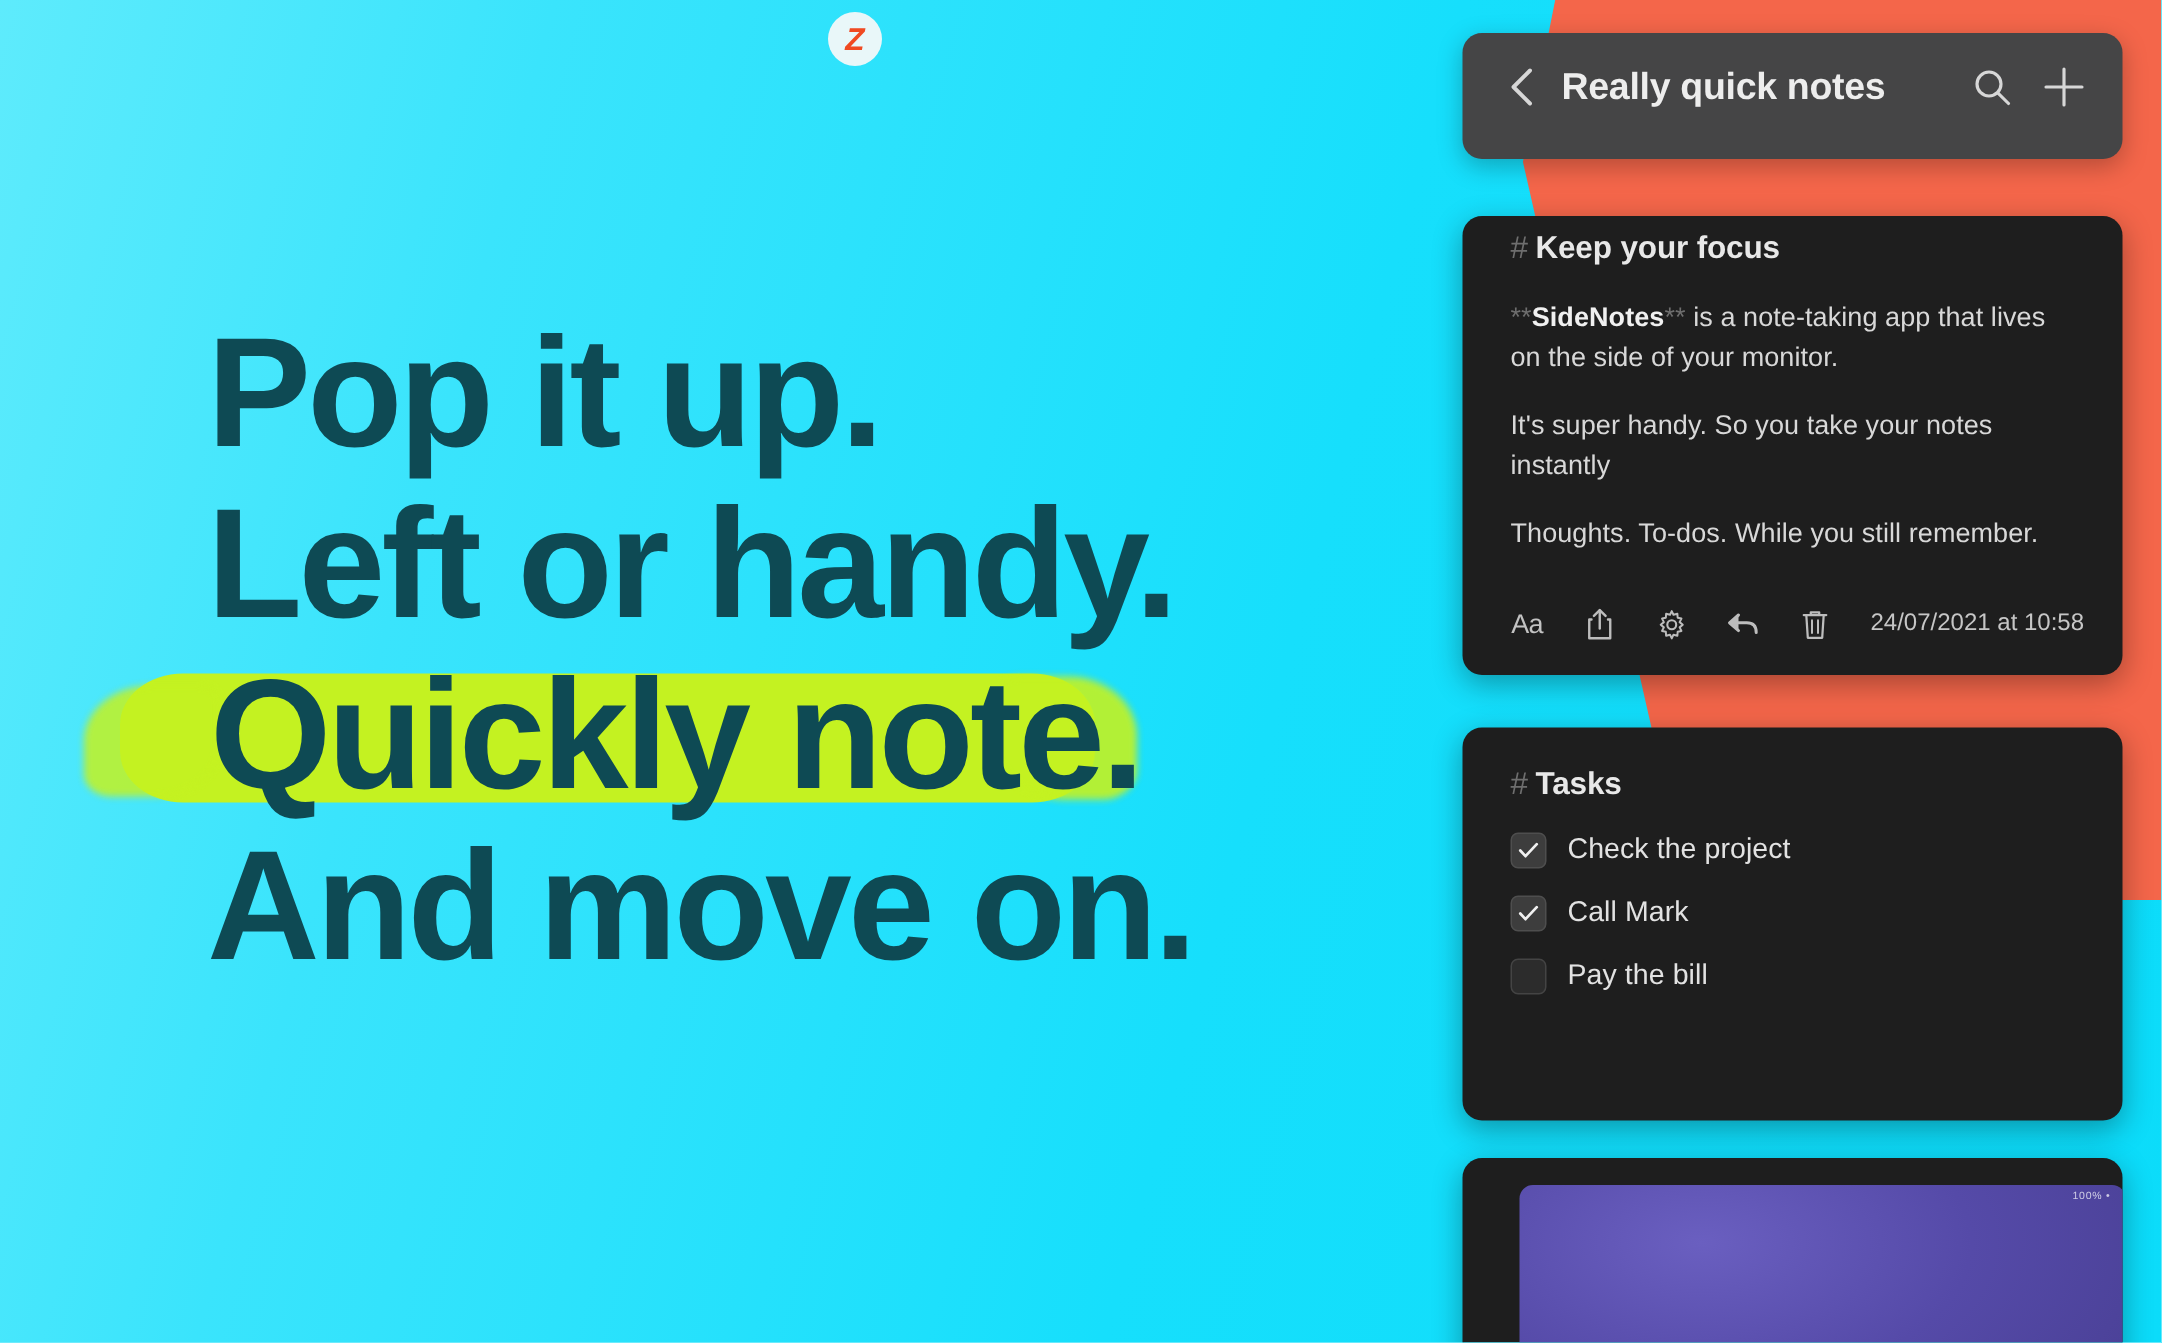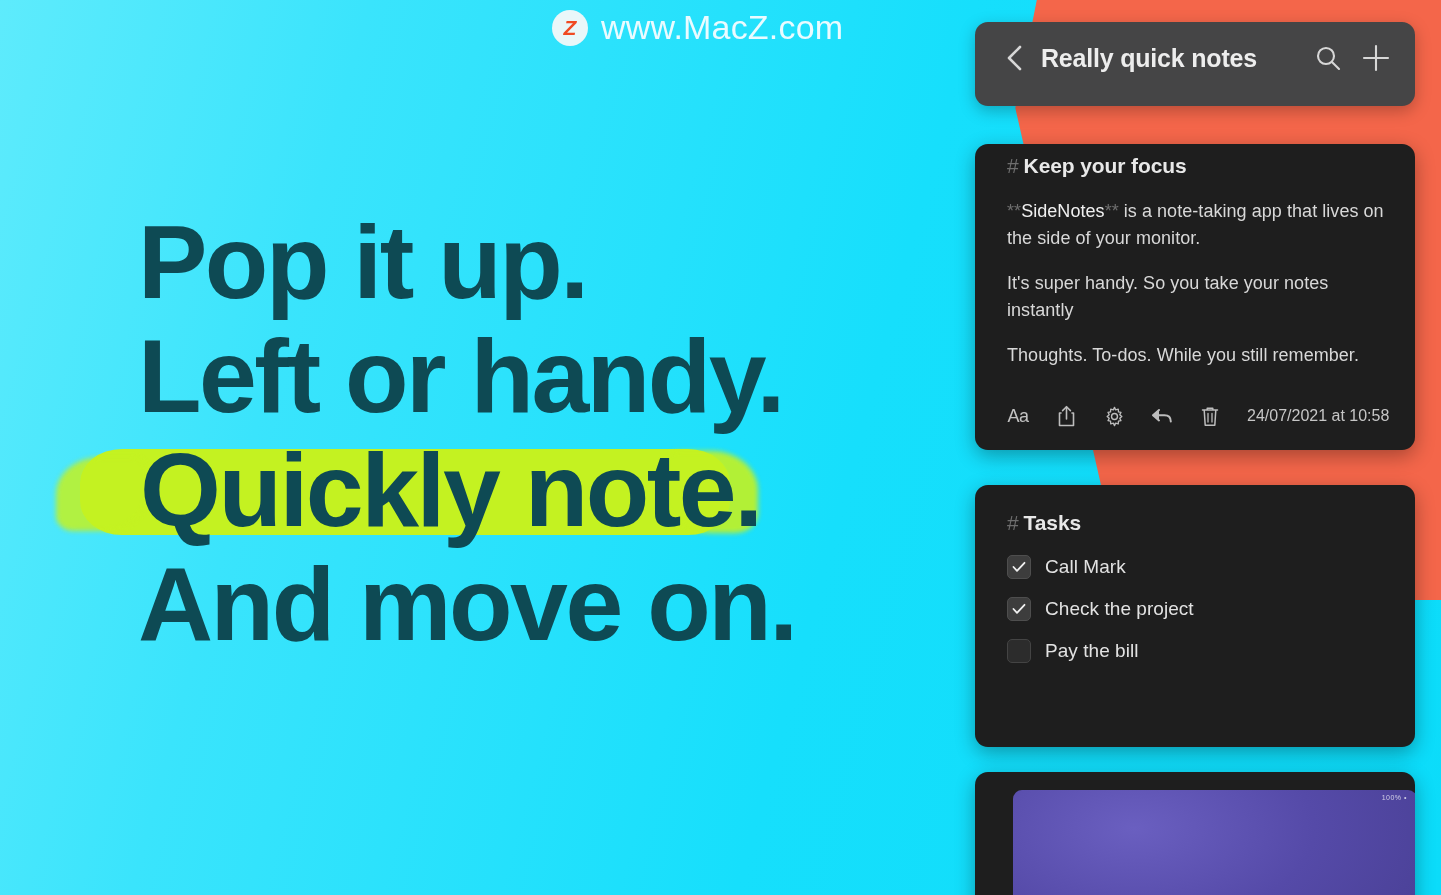--- a/index.html
+++ b/index.html
@@ -204,21 +204,21 @@
   .md-hash { color: #6E6E6E; font-weight: 400; margin-right: 5px; }
 
   .card-para {
     font-size: 18px;
     line-height: 27px;
     color: #D8D8D8;
     margin-bottom: 18px;
     letter-spacing: 0.05px;
   }
   .md-ast { color: #6E6E6E; }
-  .md-bold { font-weight: 400; color: #F0F0F0; }
+  .md-bold { font-weight: 700; color: #F0F0F0; }
 
   .card-footer {
     position: absolute;
     left: 32px;
     right: 26px;
     bottom: 22px;
     display: flex;
     align-items: center;
     gap: 26px;
   }
@@ -305,21 +305,20 @@
       <span class="marker"></span>
       <span class="marker-span">Quickly note.</span>
     </div>
     <div class="hero-line">And move on.</div>
   </div>
 
   <div class="watermark">
     <div class="wm-logo">
       <span>Z</span>
     </div>
-    <div class="wm-text">www.MacZ.com</div>
   </div>
 
   <div class="sidebar">
 
     <div class="nav-bar">
       <div class="nav-back">
         <svg width="16" height="26" viewBox="0 0 16 26" fill="none">
           <path d="M14 2 L3 13 L14 24" stroke="#D7D7D7" stroke-width="2.6" stroke-linecap="round" stroke-linejoin="round"></path>
         </svg>
       </div>
@@ -386,30 +385,30 @@
       <div class="card-heading">
         <span class="md-hash">#</span><span>Tasks</span>
       </div>
 
       <div class="task-row">
         <div class="checkbox">
           <svg width="14" height="12" viewBox="0 0 14 12" fill="none">
             <path d="M1.5 6 L5 9.8 L12.5 1.8" stroke="#F0F0F0" stroke-width="1.8" stroke-linecap="round" stroke-linejoin="round"></path>
           </svg>
         </div>
-        <div class="task-label">Call Mark</div>
+        <div class="task-label">Check the project</div>
       </div>
 
       <div class="task-row">
         <div class="checkbox">
           <svg width="14" height="12" viewBox="0 0 14 12" fill="none">
             <path d="M1.5 6 L5 9.8 L12.5 1.8" stroke="#F0F0F0" stroke-width="1.8" stroke-linecap="round" stroke-linejoin="round"></path>
           </svg>
         </div>
-        <div class="task-label">Check the project</div>
+        <div class="task-label">Call Mark</div>
       </div>
 
       <div class="task-row">
         <div class="checkbox unchecked"></div>
         <div class="task-label">Pay the bill</div>
       </div>
     </div>
 
     <div class="card card-image">
       <div class="thumb">

